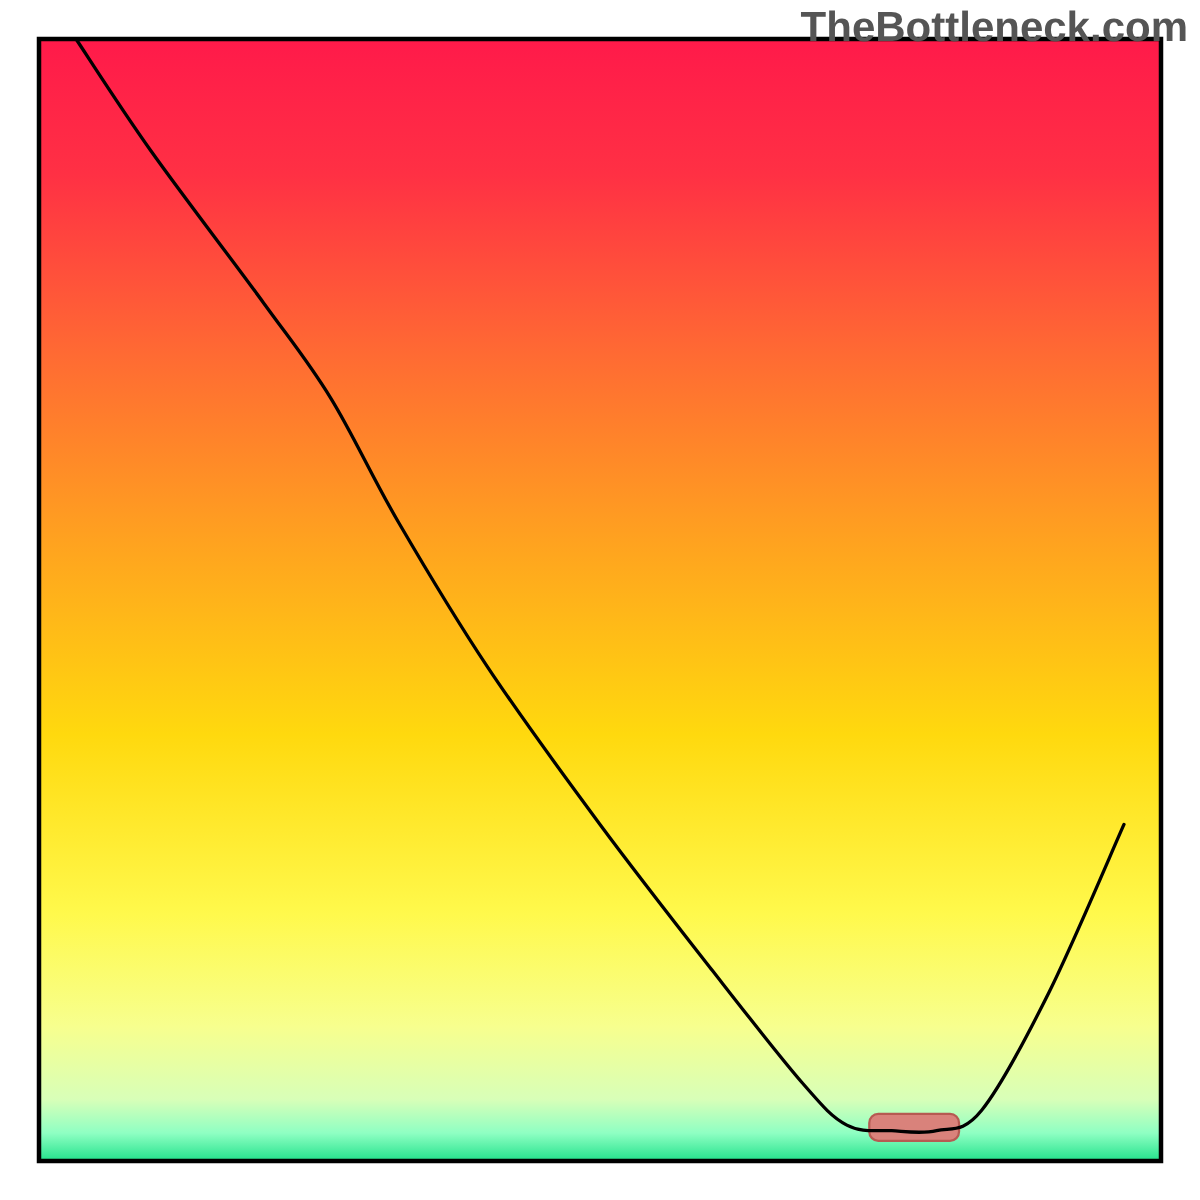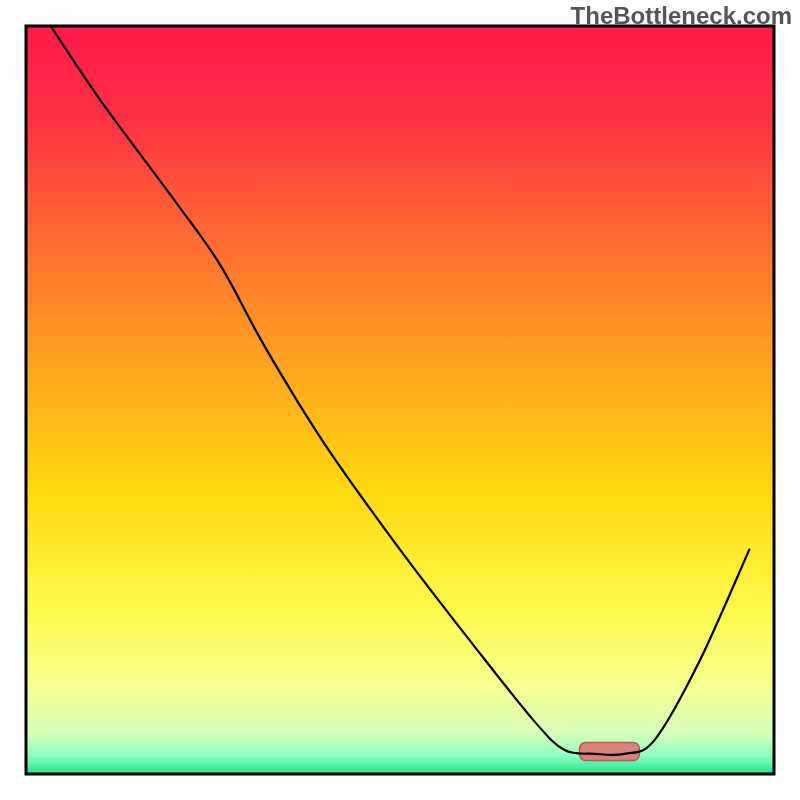--- a/index.html
+++ b/index.html
@@ -12,21 +12,21 @@
   }
   .container {
     position: relative;
     width: 800px;
     height: 800px;
   }
   .watermark {
     position: absolute;
     top: 2px;
     right: 8px;
-    font-size: 24px;
+    font-size: 28px;
     font-weight: bold;
     color: #555;
     z-index: 10;
   }
   svg {
     display: block;
   }
 </style>
 </head>
 <body>

